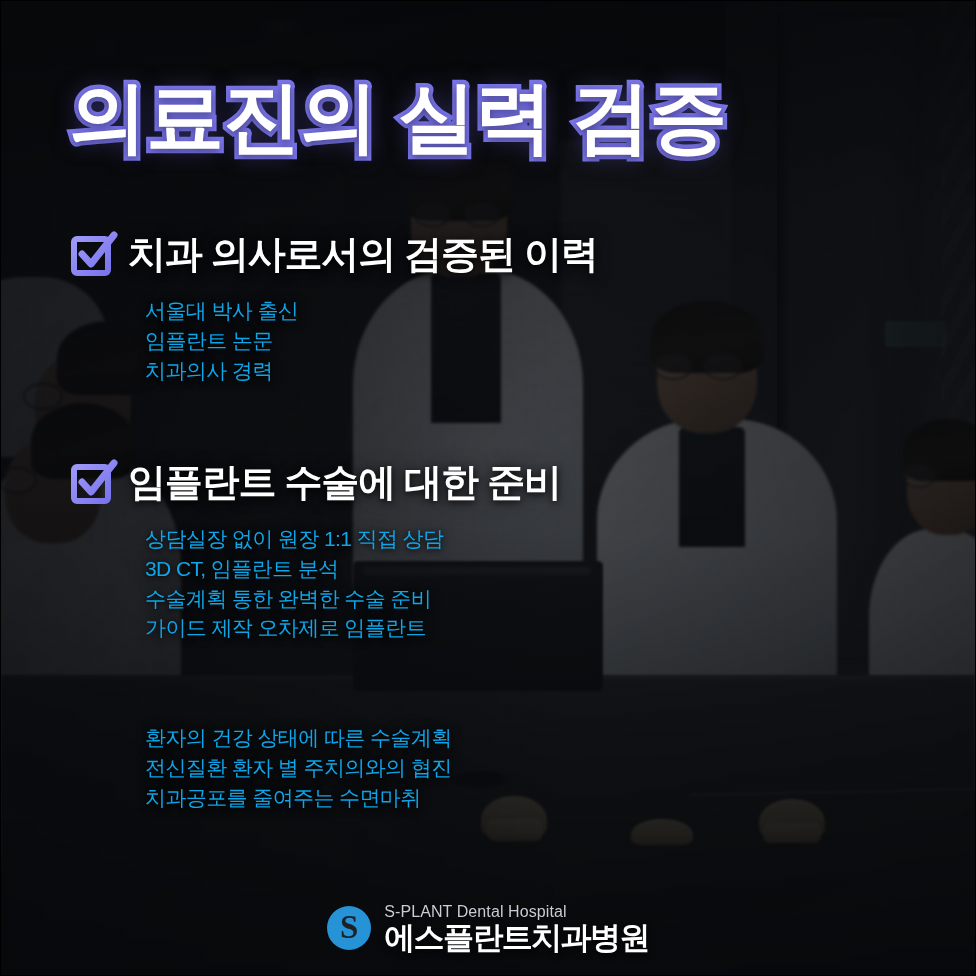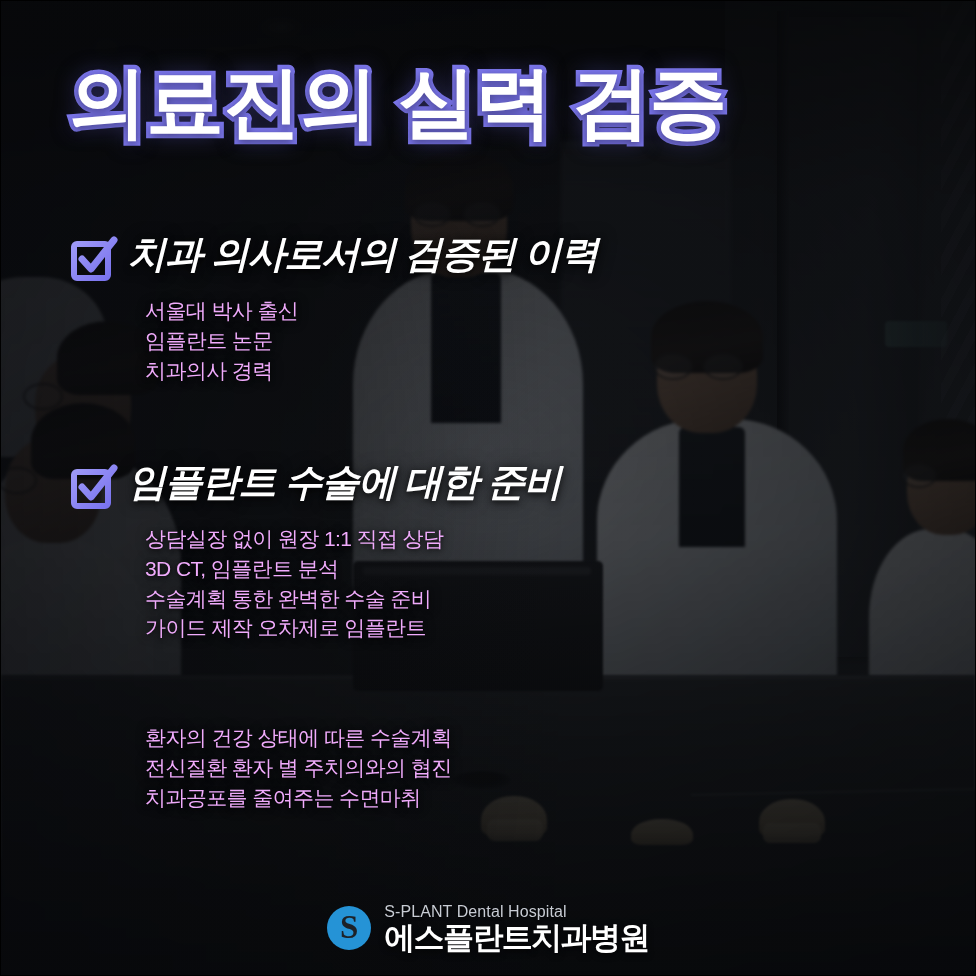--- a/index.html
+++ b/index.html
@@ -193,51 +193,51 @@
   }
   .left-scrim {
     position:absolute; left:0; top:0; width:58%; height:100%;
     background:linear-gradient(90deg,rgba(8,9,12,.50) 0%,rgba(8,9,12,.34) 55%,rgba(8,9,12,0) 100%);
   }
 
   
   .content { position:absolute; inset:0; }
 
   .title {
-    position:absolute; left:68px; top:60px;
+    position:absolute; left:68px; top:75px;
     font-size:78px; font-weight:bold; line-height:1.06;
     letter-spacing:-1px; color:#ffffff;
     -webkit-text-stroke:9px #7d78ec;
     paint-order:stroke fill;
     text-shadow:0 0 22px rgba(110,104,228,.55), 0 3px 10px rgba(0,0,0,.55);
     white-space:nowrap;
   }
 
   .block { position:absolute; left:68px; }
   .b1 { top:228px; }
   .b2 { top:456px; }
   .b3 { top:706px; }
 
-  .head-row { display:flex; align-items:flex-end; gap:18px;font-style:italic; }
+  .head-row { display:flex; align-items:center; gap:18px; }
 
   .cbox {
     position:relative; width:41px; height:41px; flex:0 0 41px;
   }
   .cbox svg { display:block; width:52px; height:50px; margin:-5px 0 0 -1px; }
 
   .head-text {
     font-size:38px; font-weight:bold; color:#fff;
     letter-spacing:-1.2px; white-space:nowrap;
     text-shadow:0 2px 7px rgba(0,0,0,.85), 0 0 16px rgba(0,0,0,.55);
   }
 
   .bullets {
     margin:16px 0 0 76px;
     font-size:21px; line-height:1.42; font-weight:normal;
-    color:#f0abfc; letter-spacing:-.6px;
+    color:#0ea5e9; letter-spacing:-.6px;
     text-shadow:0 1px 5px rgba(0,0,0,.9), 0 0 12px rgba(0,0,0,.6);
   }
   .bullets div { white-space:nowrap; }
 
   
   .footer {
     position:absolute; left:0; bottom:22px; width:100%;
     display:flex; justify-content:center; align-items:center; gap:13px;
   }
   .logo-mark {

